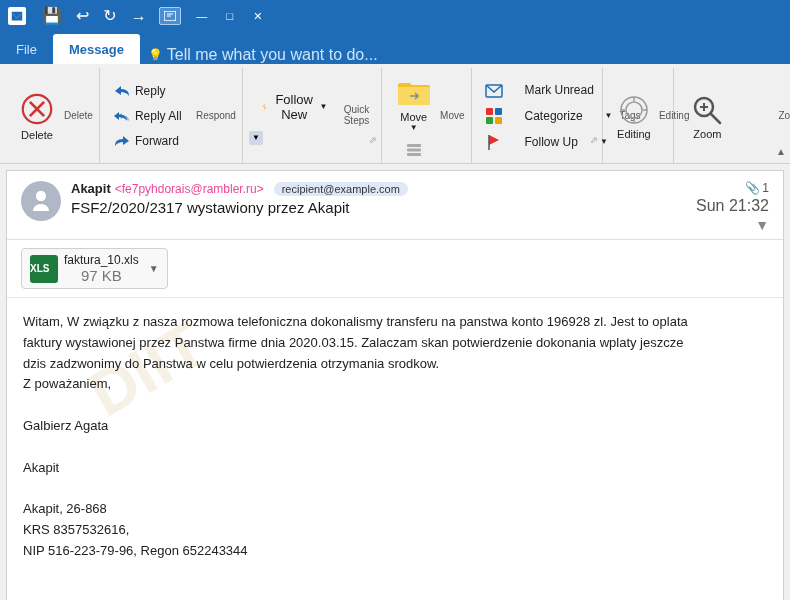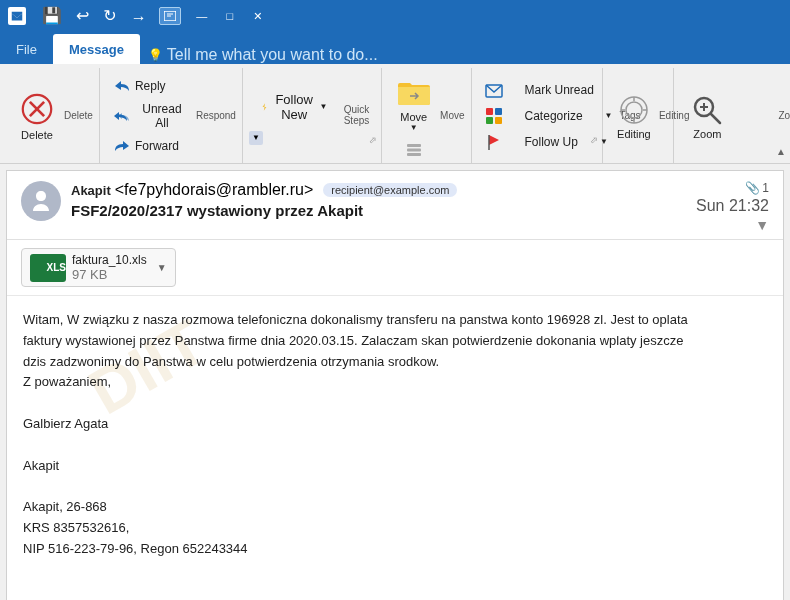--- a/index.html
+++ b/index.html
@@ -213,28 +213,28 @@
       background: #b0b8c8; display: flex; align-items: center; justify-content: center;
       flex-shrink: 0;
     }
     .avatar-circle svg { width: 24px; height: 24px; fill: white; }
     .message-meta { flex: 1; }
     .sender-line {
       font-size: 13px; color: #222; font-weight: 400;
       display: flex; align-items: center; gap: 4px;
     }
     .sender-name { font-weight: 600; }
-    .sender-email { color: #000000; font-size: 16px; }
+    .sender-email { color: #ec4899; font-size: 12px; }
     .recipient-addr {
       background: #e0e8f8; border-radius: 10px;
       padding: 1px 8px; font-size: 11px; color: #333;
       margin-left: 6px;
     }
     .message-subject {
-      font-size: 15px; font-weight: 700; color: #1a1a1a;
+      font-size: 15px; font-weight: 400; color: #1a1a1a;
       margin-top: 3px;
     }
     .message-header-right {
       display: flex; flex-direction: column; align-items: flex-end; gap: 2px;
     }
     .attachment-count { font-size: 12px; color: #555; display: flex; align-items: center; gap: 2px; }
     .message-date { font-size: 16px; color: #555; }
     .expand-btn { font-size: 14px; color: #888; cursor: pointer; }
 
     
@@ -242,27 +242,27 @@
       padding: 8px 14px;
       border-bottom: 1px solid #e8e8e8;
       display: flex; align-items: center; gap: 8px;
     }
     .attachment-item {
       display: flex; align-items: center; gap: 6px;
       border: 1px solid #d0d0d0; border-radius: 4px;
       padding: 4px 8px; background: #f8f8f8; cursor: pointer;
     }
     .attachment-icon {
-      width: 36px; height: 28px;
+      width: 28px; height: 28px;
       background: #1d7a3c; border-radius: 3px;
-      display: flex; align-items: center; justify-content: flex-end;
+      display: flex; align-items: center; justify-content: flex-start;
       color: white; font-size: 10px; font-weight: 700;
     }
     .attachment-name { font-size: 12px; color: #222; font-weight: 500; }
-    .attachment-size { font-size: 13px; color: #777; }
+    .attachment-size { font-size: 15px; color: #777; text-align: center; }
     .attachment-dropdown { font-size: 10px; color: #666; margin-left: 4px; }
 
     
     .message-body {
       padding: 14px 16px;
       font-size: 13px; color: #222; line-height: 1.6;
     }
 
     
     .watermark {
@@ -362,21 +362,21 @@
           </div>
           <span>Reply</span>
         </button>
         <button class="ribbon-btn-small">
           <div class="icon-area">
             <svg width="18" height="18" viewBox="0 0 18 18">
               <path d="M1 9 L6 5 L6 7.5 C11 7.5 14 10 14 14 C12 11 9 10 6 10 L6 13 Z" fill="#1e6bb8"></path>
               <path d="M5 9 L9 6 L9 8 C13 8 16 10.5 16 14 C14 11.5 11.5 10.5 9 10.5 L9 12 Z" fill="#1e6bb8" opacity="0.5"></path>
             </svg>
           </div>
-          <span>Unread All</span>
+          <span>Reply All</span>
         </button>
         <button class="ribbon-btn-small">
           <div class="icon-area">
             <svg width="18" height="18" viewBox="0 0 18 18">
               <path d="M16 9 L10 4 L10 7 C4 7 2 10 2 14 C4 11 7 10 10 10 L10 13 Z" fill="#1e6bb8"></path>
             </svg>
           </div>
           <span>Forward</span>
         </button>
       </div>

